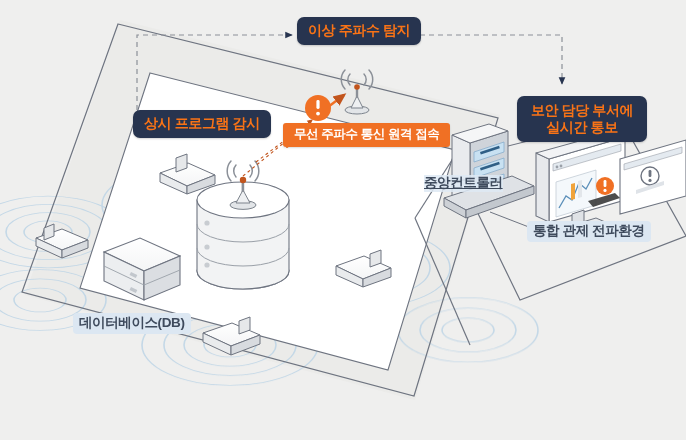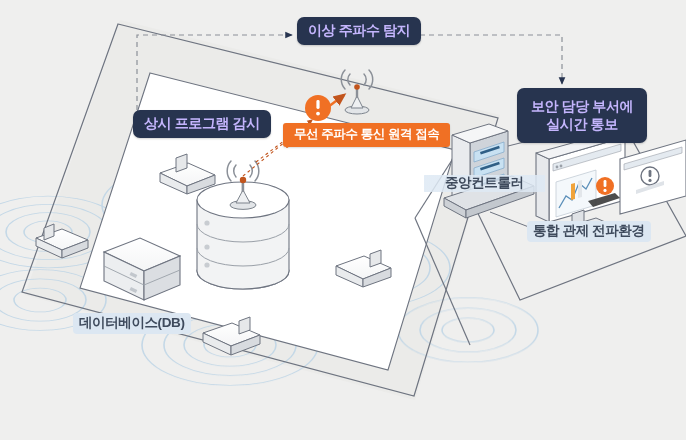--- a/index.html
+++ b/index.html
@@ -18,21 +18,21 @@
     position:absolute;
     display:flex;align-items:center;justify-content:center;
     text-align:center;
     box-sizing:border-box;
     white-space:pre-line;
     line-height:1.25;
     letter-spacing:-0.4px;
   }
   .chip-navy{
     background:#27344f;
-    color:#c4b5fd;
+    color:#f97316;
     border-radius:7px;
     font-size:14px;
     font-weight:700;
     padding:5px 11px;
     box-shadow:0 1px 2px rgba(0,0,0,.18);
   }
   .chip-orange{
     background:#f07024;
     color:#ffffff;
     border-radius:3px;
@@ -47,29 +47,30 @@
     border-radius:4px;
     font-size:13.5px;
     font-weight:700;
     padding:2px 6px;
   }
   .chip-plain{
     color:#3e4a5c;
     font-size:13.5px;
     font-weight:700;
     background:linear-gradient(to bottom,rgba(222,233,244,0) 8%,rgba(222,233,244,.85) 8%,rgba(222,233,244,.85) 92%,rgba(222,233,244,0) 92%);
-    padding:2px 21px;
+    padding:2px 0;
     border-radius:3px;
+    text-decoration:underline;
   }
 
   
   #lbl-anomaly{left:297px;top:17px;}
   #lbl-monitor{left:133px;top:110px;}
   #lbl-remote{left:283px;top:123px;}
-  #lbl-notify{left:517px;top:88px;width:130px;height:55px;}
+  #lbl-notify{left:517px;top:96px;width:130px;height:46px;}
   #lbl-controller{left:424px;top:173px;}
   #lbl-program{left:527px;top:221px;}
   #lbl-db{left:73px;top:313px;}
   #lbl-system{left:276px;top:285px;}
 </style>
 </head>
 <body>
 
 <div id="stage">
 

